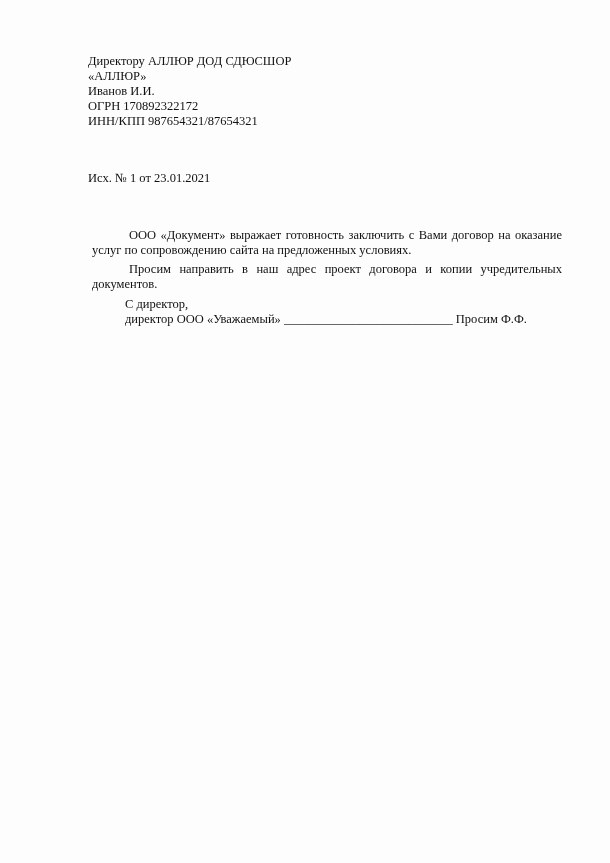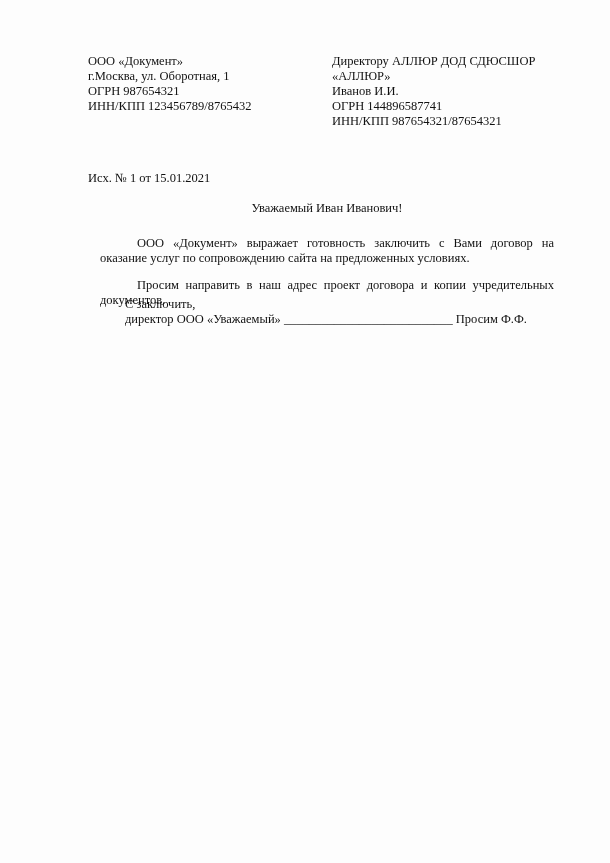--- a/index.html
+++ b/index.html
@@ -51,21 +51,21 @@
     text-align: center;
   }
   .letter-body {
     position: absolute;
     left: 88px;
     right: 44px;
     top: 224px;
     text-align: justify;
   }
   .letter-body p {
-    margin: 12px;
+    margin: 4px;
     text-indent: 37px;
   }
   .closing-block {
     position: absolute;
     left: 125px;
     right: 44px;
     top: 297px;
   }
   .signature-row {
     white-space: nowrap;
@@ -73,42 +73,35 @@
   .sig-underline {
     letter-spacing: 0;
   }
 </style>
 </head>
 <body>
 
 <div class="page">
 
   <div class="header-row">
-    <div class="sender-block">
-      <div class="addr-line">ООО «Документ»</div>
-      <div class="addr-line">г.Москва, ул. Оборотная, 1</div>
-      <div class="addr-line">ОГРН 987654321</div>
-      <div class="addr-line">ИНН/КПП 123456789/8765432</div>
-    </div>
     <div class="recipient-block">
       <div class="addr-line">Директору АЛЛЮР ДОД СДЮСШОР</div>
       <div class="addr-line">«АЛЛЮР»</div>
       <div class="addr-line">Иванов И.И.</div>
-      <div class="addr-line">ОГРН 144896587741</div>
+      <div class="addr-line">ОГРН 170892322172</div>
       <div class="addr-line">ИНН/КПП 987654321/87654321</div>
     </div>
   </div>
 
-  <div class="reference-line">Исх. № 1 от 15.01.2021</div>
+  <div class="reference-line">Исх. № 1 от 23.01.2021</div>
 
-  <div class="salutation">Уважаемый Иван Иванович!</div>
 
   <div class="letter-body">
     <p>ООО «Документ» выражает готовность заключить с Вами договор на оказание услуг по сопровождению сайта на предложенных условиях.</p>
     <p>Просим направить в наш адрес проект договора и копии учредительных документов.</p>
   </div>
 
   <div class="closing-block">
-    <div>С заключить,</div>
+    <div>С директор,</div>
     <div class="signature-row"><span>директор ООО «Уважаемый»</span><span> </span><span class="sig-underline">___________________________</span><span> </span><span>Просим Ф.Ф.</span></div>
   </div>
 
 </div>
 
 </body></html>

